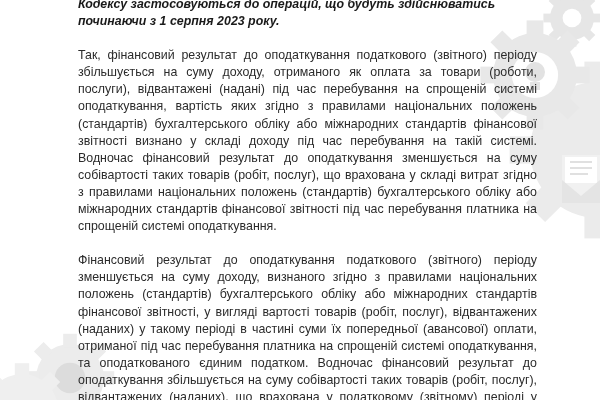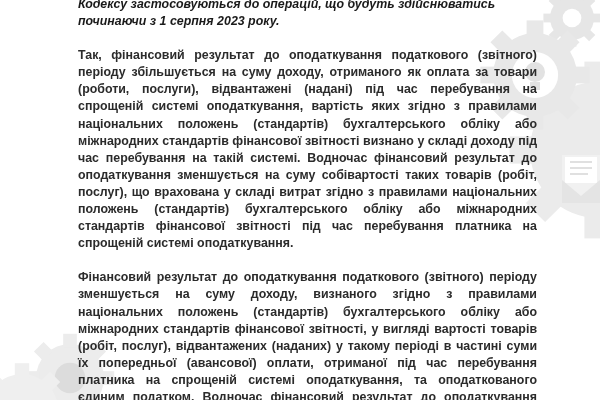--- a/index.html
+++ b/index.html
@@ -30,21 +30,20 @@
     width: 459px;
     z-index: 1;
     font-family: "Liberation Sans", sans-serif;
     font-size: 12.4px;
     line-height: 17.1px;
     color: #2b2b2b;
   }
   .content p {
     margin: 0 0 17px 0;
     text-align: justify;
-    font-weight: bold;
   }
   .content p.lead {
     font-weight: bold;
     font-style: italic;
     color: #1a1a1a;
     text-align: left;
   }
 </style>
 </head>
 <body>

